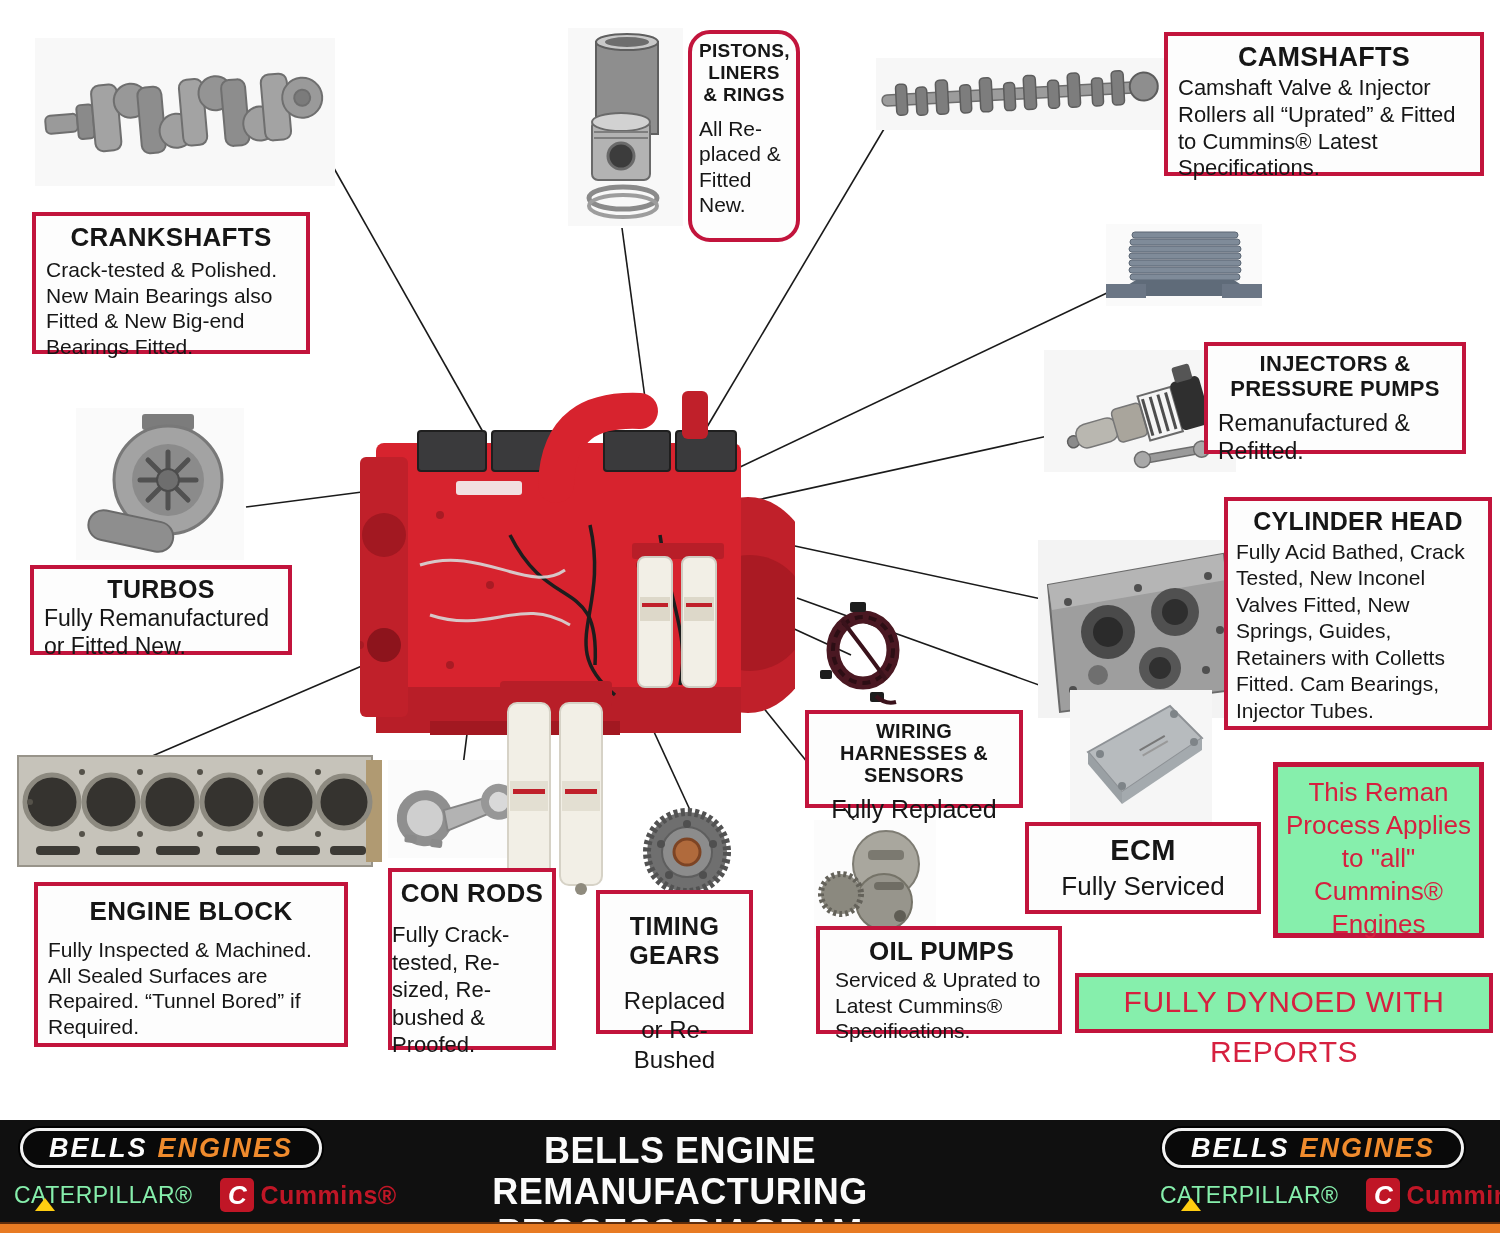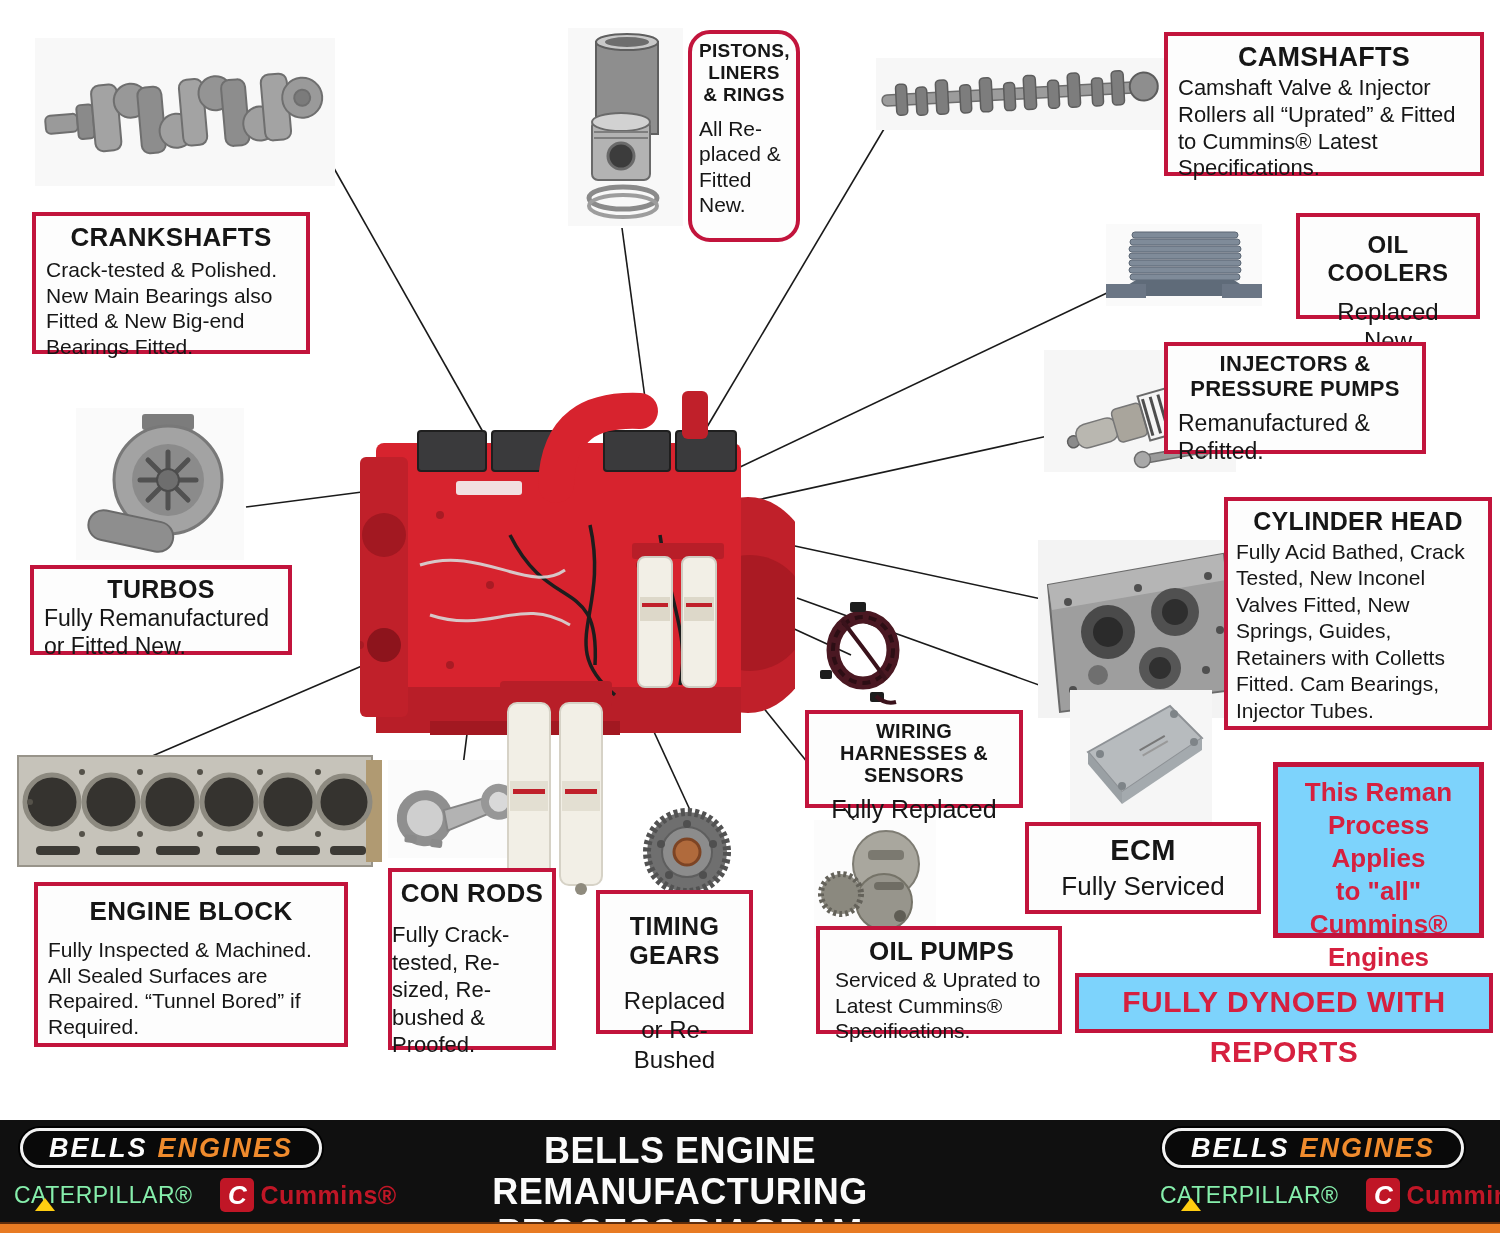--- a/index.html
+++ b/index.html
@@ -26,21 +26,21 @@
   .c-crank .b{font-size:21px;}
   .c-pist    {left:688px; top:30px;  width:112px; height:212px;padding:6px 7px;border-radius:22px;}
   .c-pist .t {font-size:19px;line-height:1.15;margin-bottom:10px;}
   .c-pist .b {font-size:21px;}
   .c-cams    {left:1164px;top:32px;  width:320px; height:144px;}
   .c-cams .t {font-size:27px;margin-bottom:2px;}
   .c-cams .b {font-size:22px;}
   .c-oilc    {left:1296px;top:213px; width:184px; height:106px;text-align:center;}
   .c-oilc .t {font-size:24px;margin-top:8px;margin-bottom:10px;}
   .c-oilc .b {font-size:24px;}
-  .c-inj     {left:1164px;top:342px; width:262px; height:112px;}
+  .c-inj     {left:1204px;top:342px; width:262px; height:112px;}
   .c-inj .t  {font-size:22px;line-height:1.12;margin-bottom:8px;}
   .c-inj .b  {font-size:23px;}
   .c-cyl     {left:1224px;top:497px; width:268px; height:233px;padding:6px 8px;}
   .c-cyl .t  {font-size:25px;margin-bottom:3px;}
   .c-cyl .b  {font-size:21px;line-height:1.26;}
   .c-turb    {left:30px;  top:565px; width:262px; height:90px;}
   .c-turb .t {font-size:25px;margin-bottom:0;}
   .c-turb .b {font-size:23px;}
   .c-eblk    {left:34px;  top:882px; width:314px; height:165px;}
   .c-eblk .t {font-size:26px;margin-top:4px;margin-bottom:10px;}
@@ -55,22 +55,22 @@
   .c-oilp .t {font-size:26px;margin-bottom:0;}
   .c-oilp .b {font-size:21px;}
   .c-wir     {left:805px; top:710px; width:218px; height:98px;text-align:center;padding:6px 4px;}
   .c-wir .t  {font-size:20px;line-height:1.1;margin-bottom:8px;}
   .c-wir .b  {font-size:25px;}
   .c-ecm     {left:1025px;top:822px; width:236px; height:92px;text-align:center;}
   .c-ecm .t  {font-size:29px;margin-top:2px;margin-bottom:4px;}
   .c-ecm .b  {font-size:26px;}
   
   .banner{
-    position:absolute;z-index:3;background:#7dd3fc;border:5px solid #c2143c;
-    color:#d6203f;font-weight:bold;text-align:center;
+    position:absolute;z-index:3;background:#86efac;border:5px solid #c2143c;
+    color:#d6203f;font-weight:normal;text-align:center;
   }
   .bn-reman{left:1273px;top:762px;width:211px;height:176px;font-size:26px;line-height:33px;
     white-space:pre-line;padding-top:9px;}
   .bn-dyno {left:1075px;top:973px;width:418px;height:60px;font-size:30px;line-height:50px;
     letter-spacing:.5px;border-width:4px;}
   
   .footer{position:absolute;left:0;top:1120px;width:1500px;height:113px;background:#101010;z-index:4;}
   .footer .stripe{position:absolute;left:0;bottom:0;width:100%;height:11px;background:#e87b23;border-top:2px solid #5f2d0c;}
   .brand-badge{
     position:absolute;top:8px;height:40px;background:#090909;border:3px solid #f2f2f2;border-radius:22px;
@@ -448,24 +448,20 @@
   <div class="callout c-pist">
     <div class="t">PISTONS, LINERS &amp; RINGS</div>
     <div class="b">All Re-placed &amp; Fitted New.</div>
   </div>
 
   <div class="callout c-cams">
     <div class="t">CAMSHAFTS</div>
     <div class="b">Camshaft Valve &amp; Injector Rollers all “Uprated” &amp; Fitted to Cummins® Latest Specifications.</div>
   </div>
 
-  <div class="callout c-oilc">
-    <div class="t">OIL COOLERS</div>
-    <div class="b">Replaced New</div>
-  </div>
 
   <div class="callout c-inj">
     <div class="t">INJECTORS &amp; PRESSURE PUMPS</div>
     <div class="b">Remanufactured &amp; Refitted.</div>
   </div>
 
   <div class="callout c-cyl">
     <div class="t">CYLINDER HEAD</div>
     <div class="b">Fully Acid Bathed, Crack Tested, New Inconel Valves Fitted, New Springs, Guides, Retainers with Colletts Fitted. Cam Bearings, Injector Tubes.</div>
   </div>

